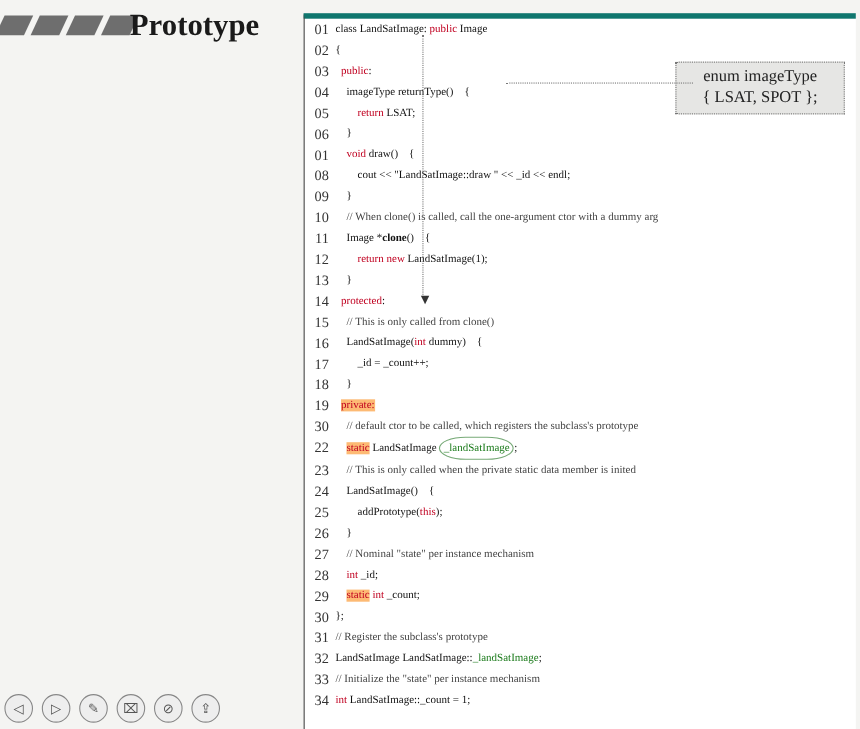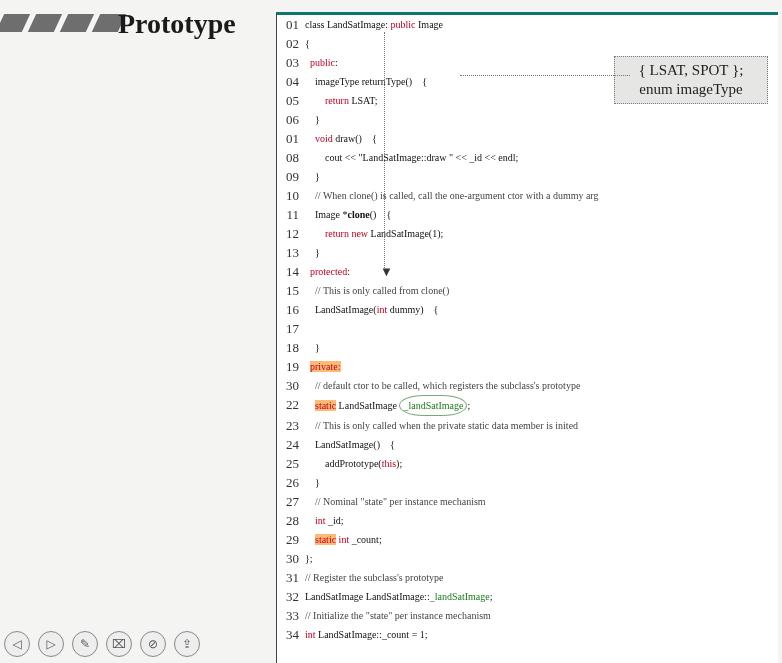--- a/index.html
+++ b/index.html
@@ -1,20 +1,20 @@
 <!DOCTYPE html>
 <html><head>
 <meta charset="utf-8">
 <style>
   html,body{margin:0;padding:0;font-family:"Times New Roman",serif;background:#f4f4f2;color:#222;width:782px;height:663px;overflow:hidden}
   .page{position:relative;width:782px;height:663px;box-sizing:border-box}
   .stripes{position:absolute;top:14px;left:0;display:flex;gap:6px}
   .stripe{width:26px;height:18px;background:#6e6e6e;transform:skew(-25deg)}
   .title{position:absolute;top:8px;left:118px;font-size:28px;font-weight:600;color:#1a1a1a}
-  .code-area{position:absolute;top:12px;left:276px;right:4px;bottom:0;border-top:3px solid #0f766e;border-left:1px solid #444;background:#fff;font-family:"Times New Roman",serif}
+  .code-area{position:absolute;top:12px;left:276px;right:4px;bottom:0;border-top:5px solid #0f766e;border-left:1px solid #444;background:#fff;font-family:"Times New Roman",serif}
   .row{display:flex;align-items:flex-start;line-height:19px;white-space:pre}
   .ln{width:22px;text-align:right;color:#333;font-size:13px;padding-right:6px;user-select:none}
   .cd{font-size:10px;color:#111}
   .kw{color:#c00020}  
   .gr{color:#1a7a1a}  
   .cm{color:#444}     
   .hl{background:#fdba74}  
   .enum-box{position:absolute;top:56px;right:14px;width:140px;border:1px dotted #777;background:#e6e6e4;padding:4px 6px;font-size:15px;text-align:center;line-height:19px}
   .dotline1{position:absolute;top:32px;left:384px;height:238px;border-left:1px dotted #777}
   .arrow{position:absolute;top:264px;left:380px;font-size:13px;color:#333}
@@ -45,42 +45,42 @@
   <div class="row"><span class="ln">01</span><span class="cd"><span>    </span><span class="kw">void</span><span> draw()    {</span></span></div>
   <div class="row"><span class="ln">08</span><span class="cd">        cout &lt;&lt; "LandSatImage::draw " &lt;&lt; _id &lt;&lt; endl;</span></div>
   <div class="row"><span class="ln">09</span><span class="cd">    }</span></div>
   <div class="row"><span class="ln">10</span><span class="cd cm">    // When clone() is called, call the one-argument ctor with a dummy arg</span></div>
   <div class="row"><span class="ln">11</span><span class="cd"><span>    Image *</span><b>clone</b><span>()    {</span></span></div>
   <div class="row"><span class="ln">12</span><span class="cd"><span>        </span><span class="kw">return</span><span> </span><span class="kw">new</span><span> LandSatImage(1);</span></span></div>
   <div class="row"><span class="ln">13</span><span class="cd">    }</span></div>
   <div class="row"><span class="ln">14</span><span class="cd"><span>  </span><span class="kw">protected</span><span>:</span></span></div>
   <div class="row"><span class="ln">15</span><span class="cd cm">    // This is only called from clone()</span></div>
   <div class="row"><span class="ln">16</span><span class="cd"><span>    LandSatImage(</span><span class="kw">int</span><span> dummy)    {</span></span></div>
-  <div class="row"><span class="ln">17</span></div>
+  <div class="row"><span class="ln">17</span><span class="cd">        _id = _count++;</span></div>
   <div class="row"><span class="ln">18</span><span class="cd">    }</span></div>
   <div class="row"><span class="ln">19</span><span class="cd"><span>  </span><span class="kw hl">private:</span></span></div>
   <div class="row"><span class="ln">30</span><span class="cd cm">    // default ctor to be called, which registers the subclass's prototype</span></div>
   <div class="row"><span class="ln">22</span><span class="cd"><span>    </span><span class="kw hl">static</span><span> LandSatImage </span><span class="gr circ">_landSatImage</span><span>;</span></span></div>
   <div class="row"><span class="ln">23</span><span class="cd cm">    // This is only called when the private static data member is inited</span></div>
   <div class="row"><span class="ln">24</span><span class="cd">    LandSatImage()    {</span></div>
   <div class="row"><span class="ln">25</span><span class="cd"><span>        addPrototype(</span><span class="kw">this</span><span>);</span></span></div>
   <div class="row"><span class="ln">26</span><span class="cd">    }</span></div>
   <div class="row"><span class="ln">27</span><span class="cd cm">    // Nominal "state" per instance mechanism</span></div>
   <div class="row"><span class="ln">28</span><span class="cd"><span>    </span><span class="kw">int</span><span> _id;</span></span></div>
   <div class="row"><span class="ln">29</span><span class="cd"><span>    </span><span class="kw hl">static</span><span> </span><span class="kw">int</span><span> _count;</span></span></div>
   <div class="row"><span class="ln">30</span><span class="cd">};</span></div>
   <div class="row"><span class="ln">31</span><span class="cd cm">// Register the subclass's prototype</span></div>
   <div class="row"><span class="ln">32</span><span class="cd"><span>LandSatImage LandSatImage::</span><span class="gr">_landSatImage</span><span>;</span></span></div>
   <div class="row"><span class="ln">33</span><span class="cd cm">// Initialize the "state" per instance mechanism</span></div>
   <div class="row"><span class="ln">34</span><span class="cd"><span class="kw">int</span><span> LandSatImage::_count = 1;</span></span></div>
 </div>
 
 <div class="enum-box">
+  <div>enum imageType</div>
   <div>{ LSAT, SPOT };</div>
-  <div>enum imageType</div>
 </div>
 <div class="dotline1"></div>
 <div class="arrow">▼</div>
 <div class="dotline2"></div>
 
 <div class="toolbar">
   <div class="tbtn">◁</div>
   <div class="tbtn">▷</div>
   <div class="tbtn">✎</div>
   <div class="tbtn">⌧</div>

